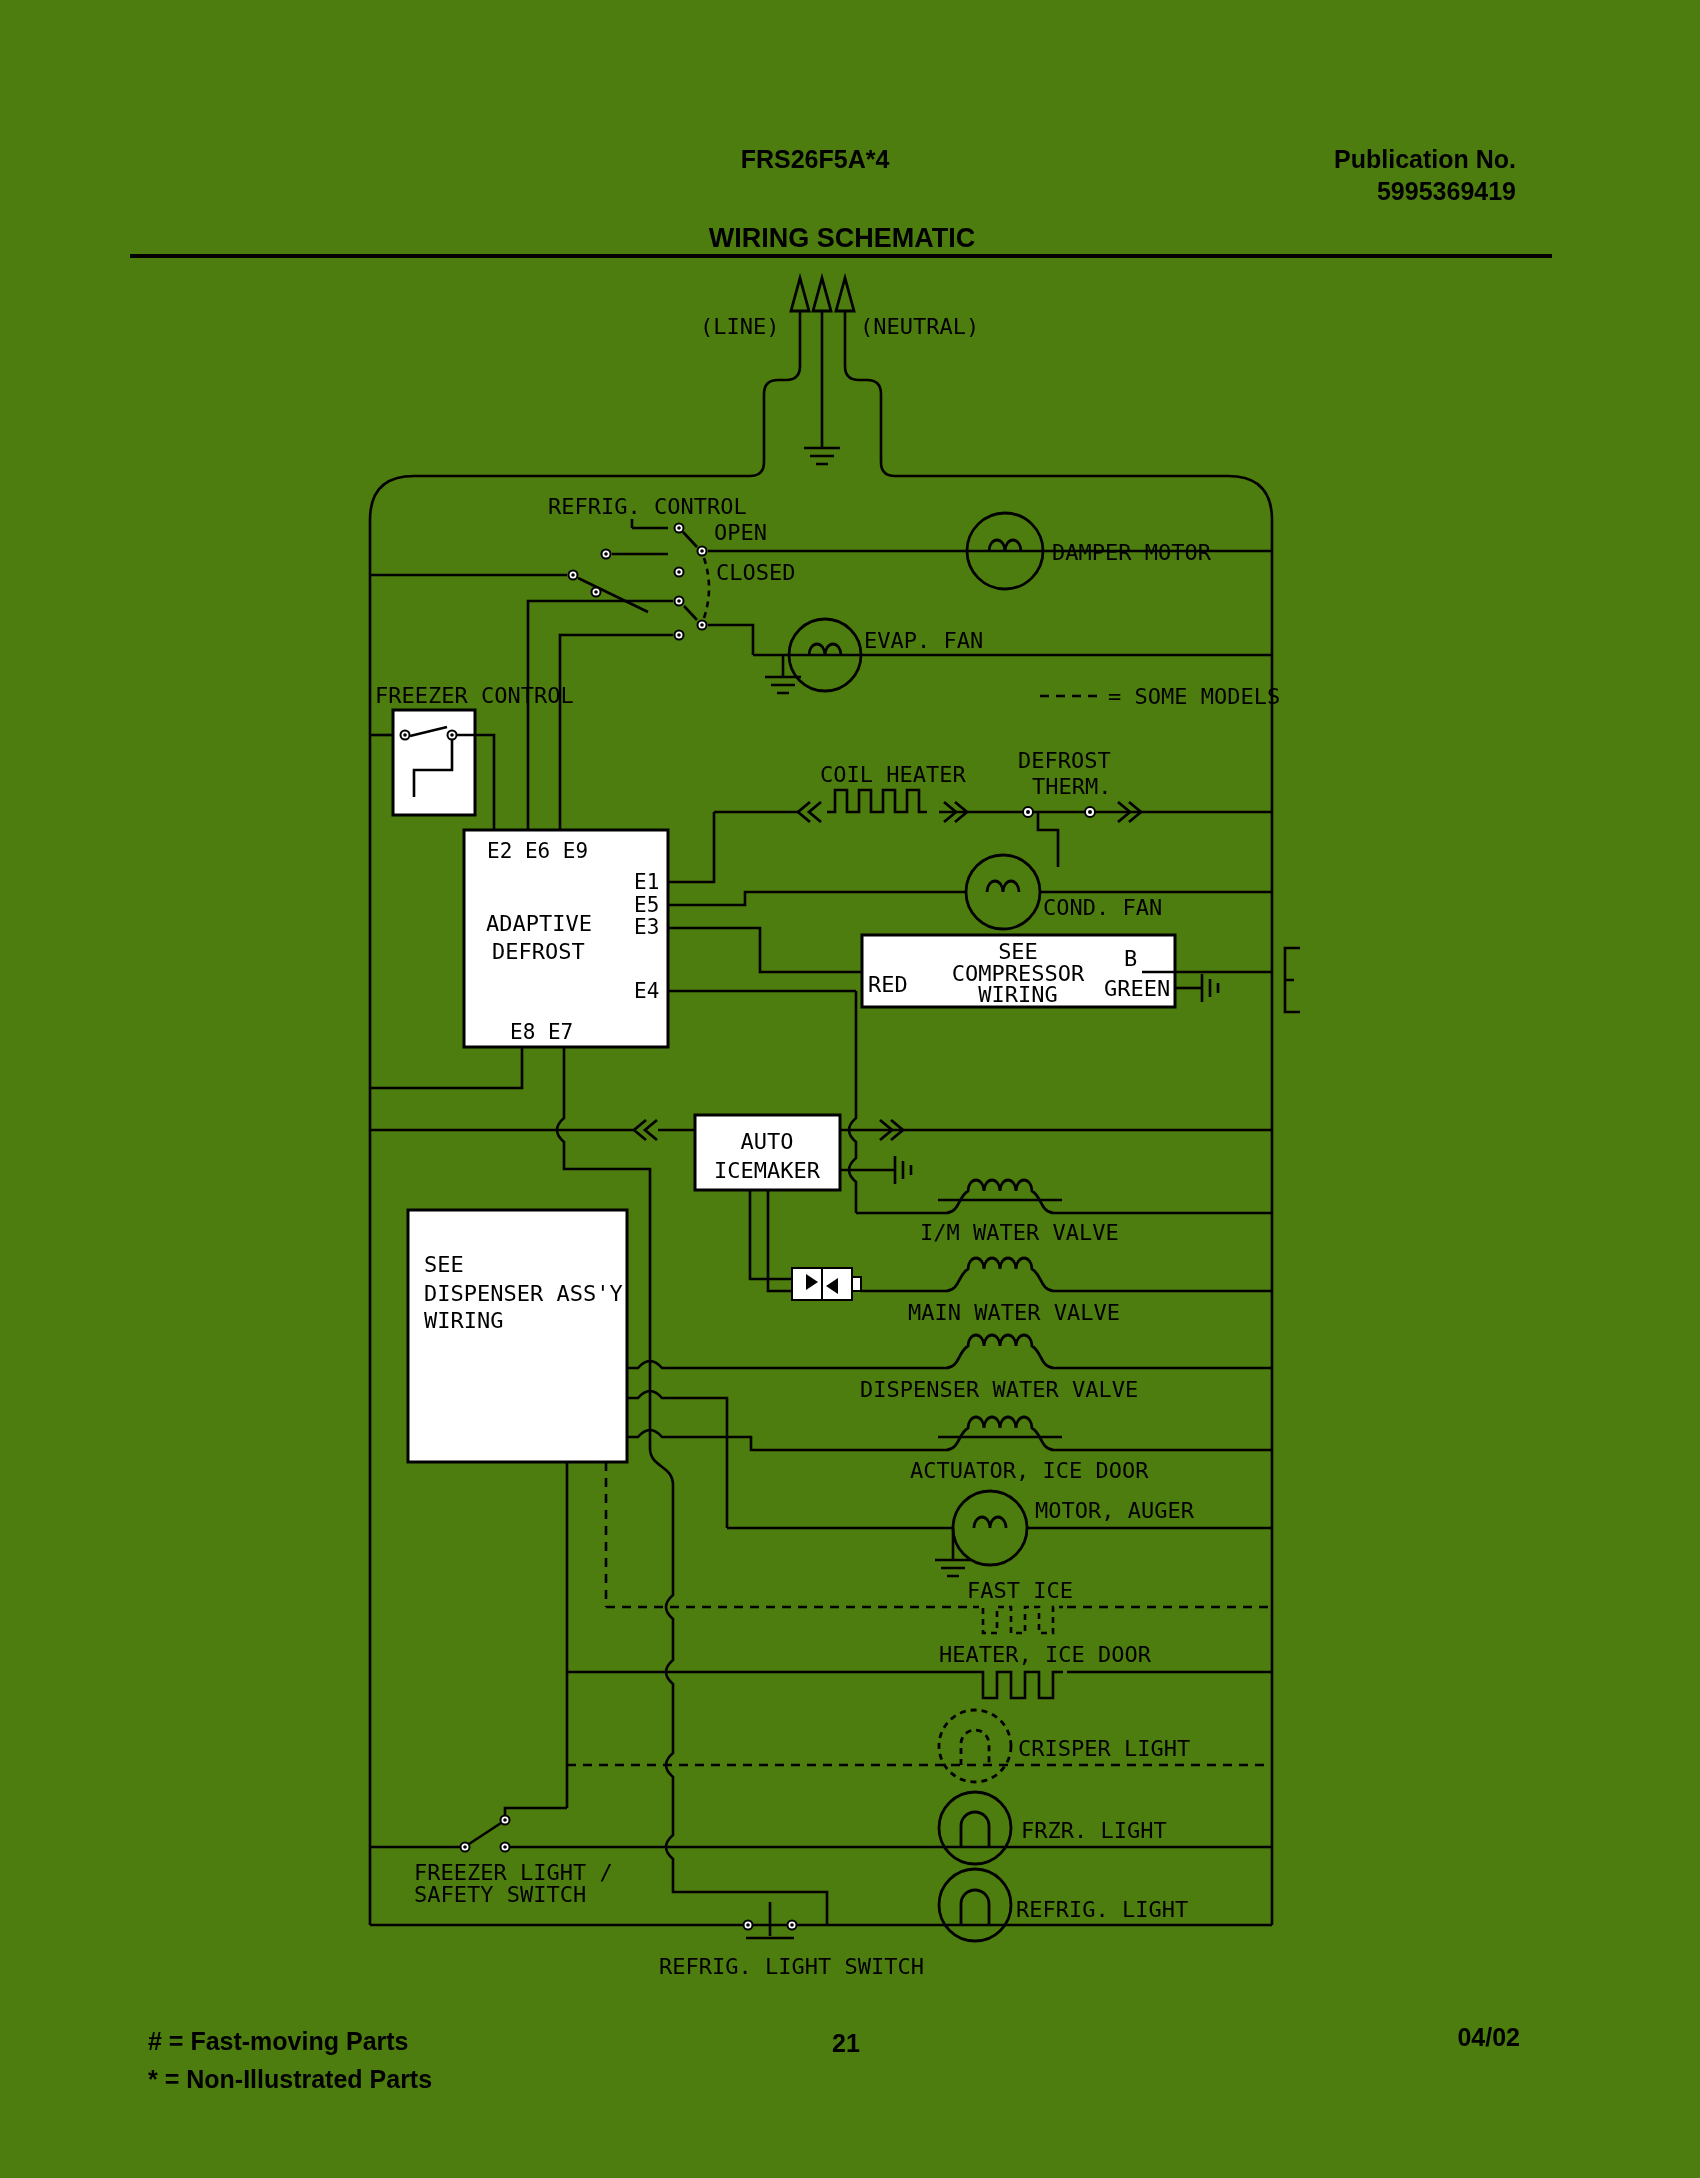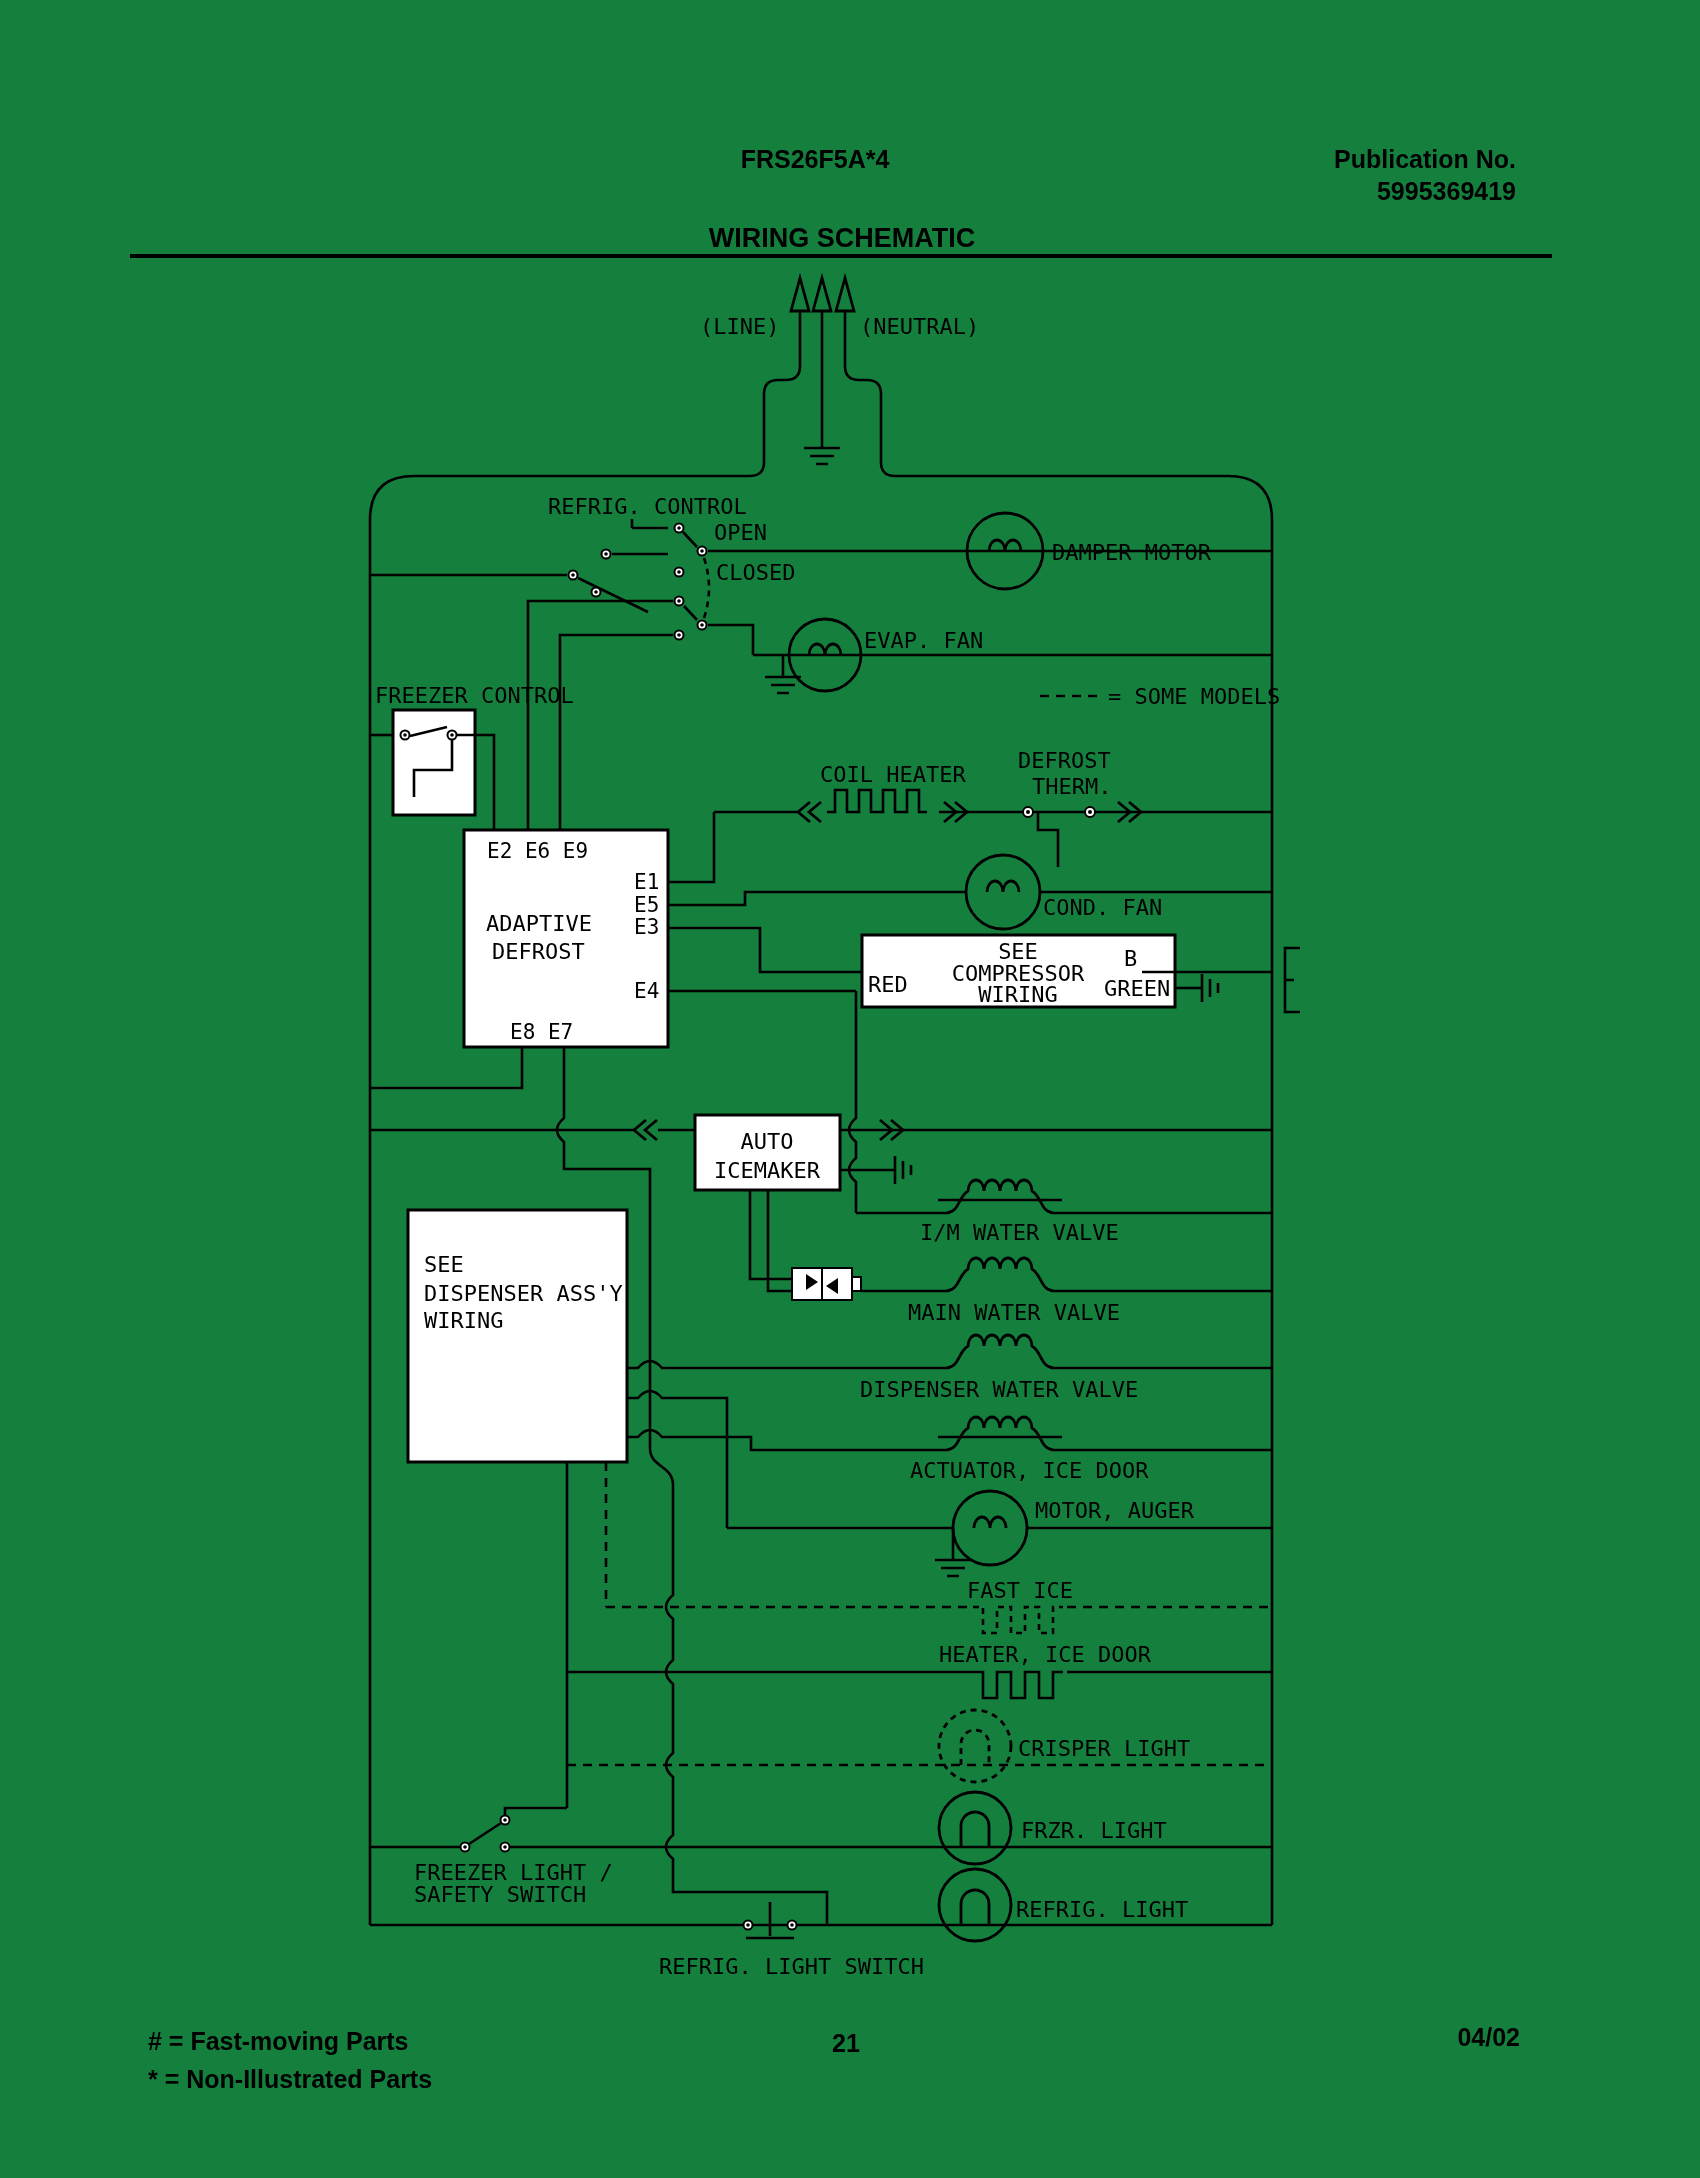--- a/index.html
+++ b/index.html
@@ -1,16 +1,16 @@
 <!DOCTYPE html>
 <html><head>
 <meta charset="utf-8">
 <style>
   html,body{margin:0;padding:0;background:#e8e8e8;}
-  .page{position:relative;width:1700px;height:2178px;background:#15803d;margin:0 auto;
+  .page{position:relative;width:1700px;height:2178px;background:#4d7c0f;margin:0 auto;
         font-family:"Liberation Sans", sans-serif;}
   svg{position:absolute;inset:0;}
   .wire{stroke:#000;stroke-width:2.6;fill:none;}
   .boxline{stroke:#000;stroke-width:3;fill:#ffffff;}
   .sym{stroke:#000;stroke-width:2.8;fill:none;}
   .dash{stroke-dasharray:9,7;}
   .dash2{stroke-dasharray:6,5;}
   .filled{fill:#000;stroke:none;}
   .term{stroke:#000;stroke-width:2;fill:#ffffff;}
   .termdot{fill:#000;stroke:none;}

